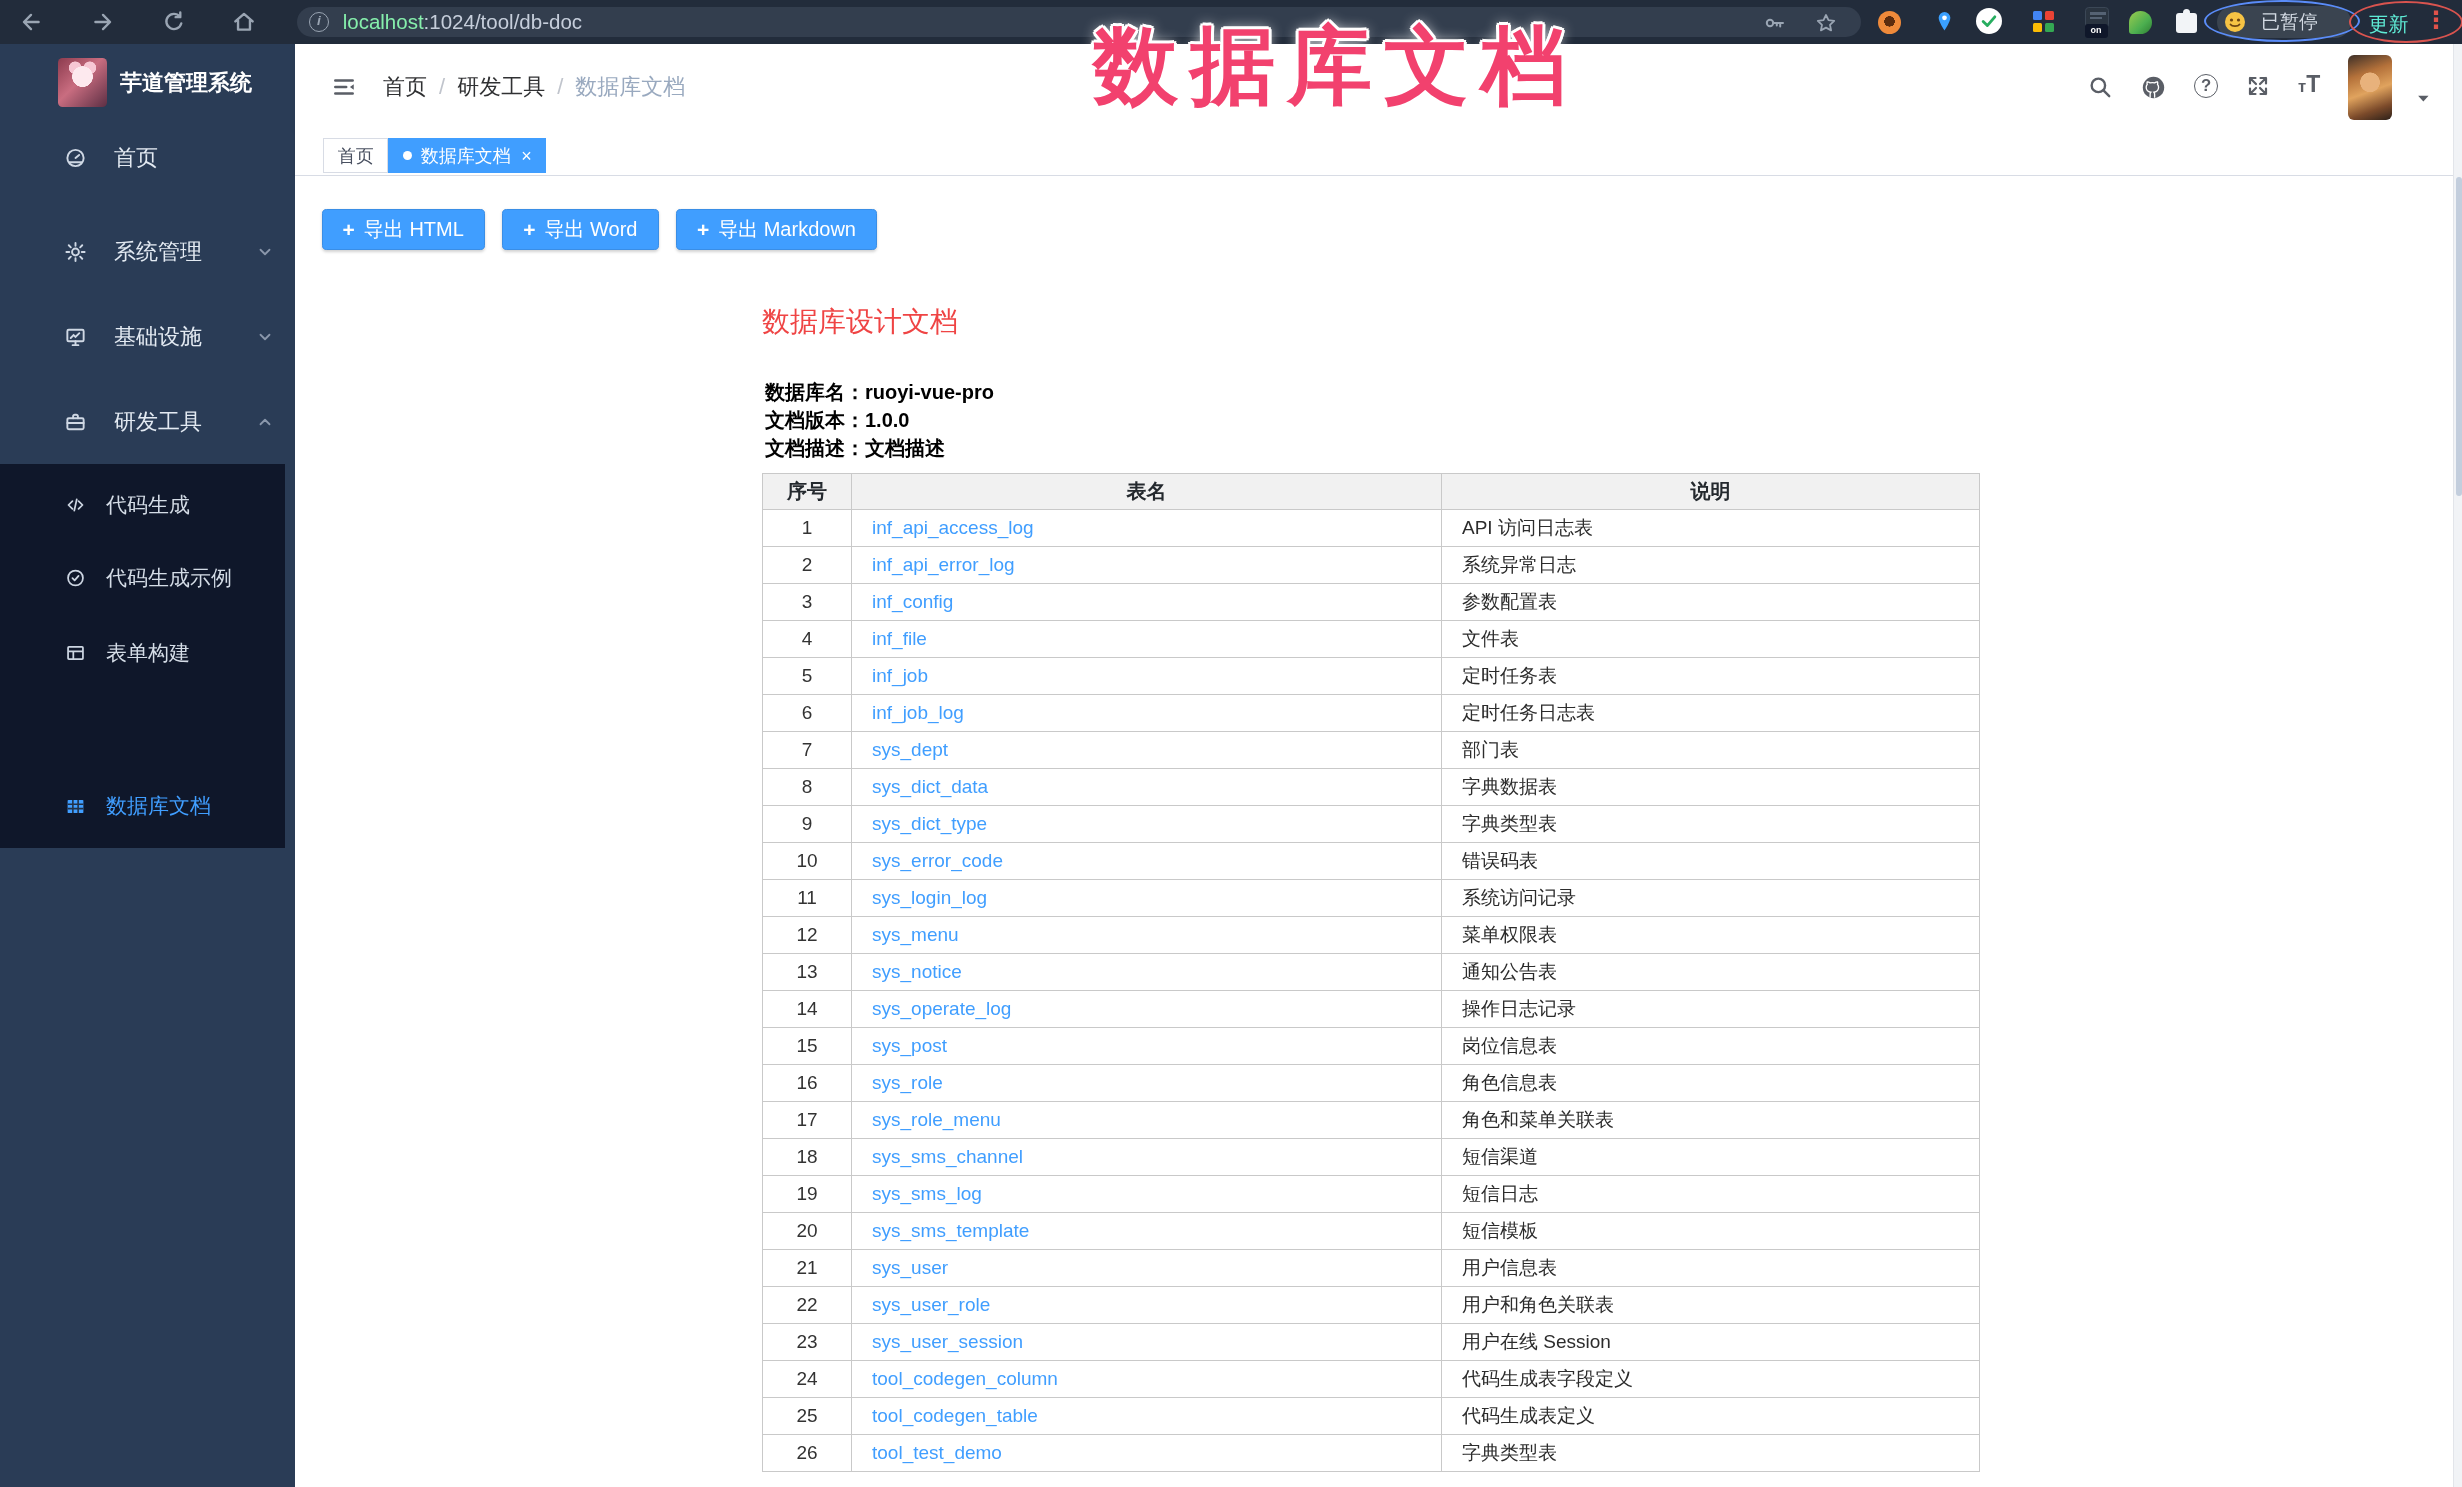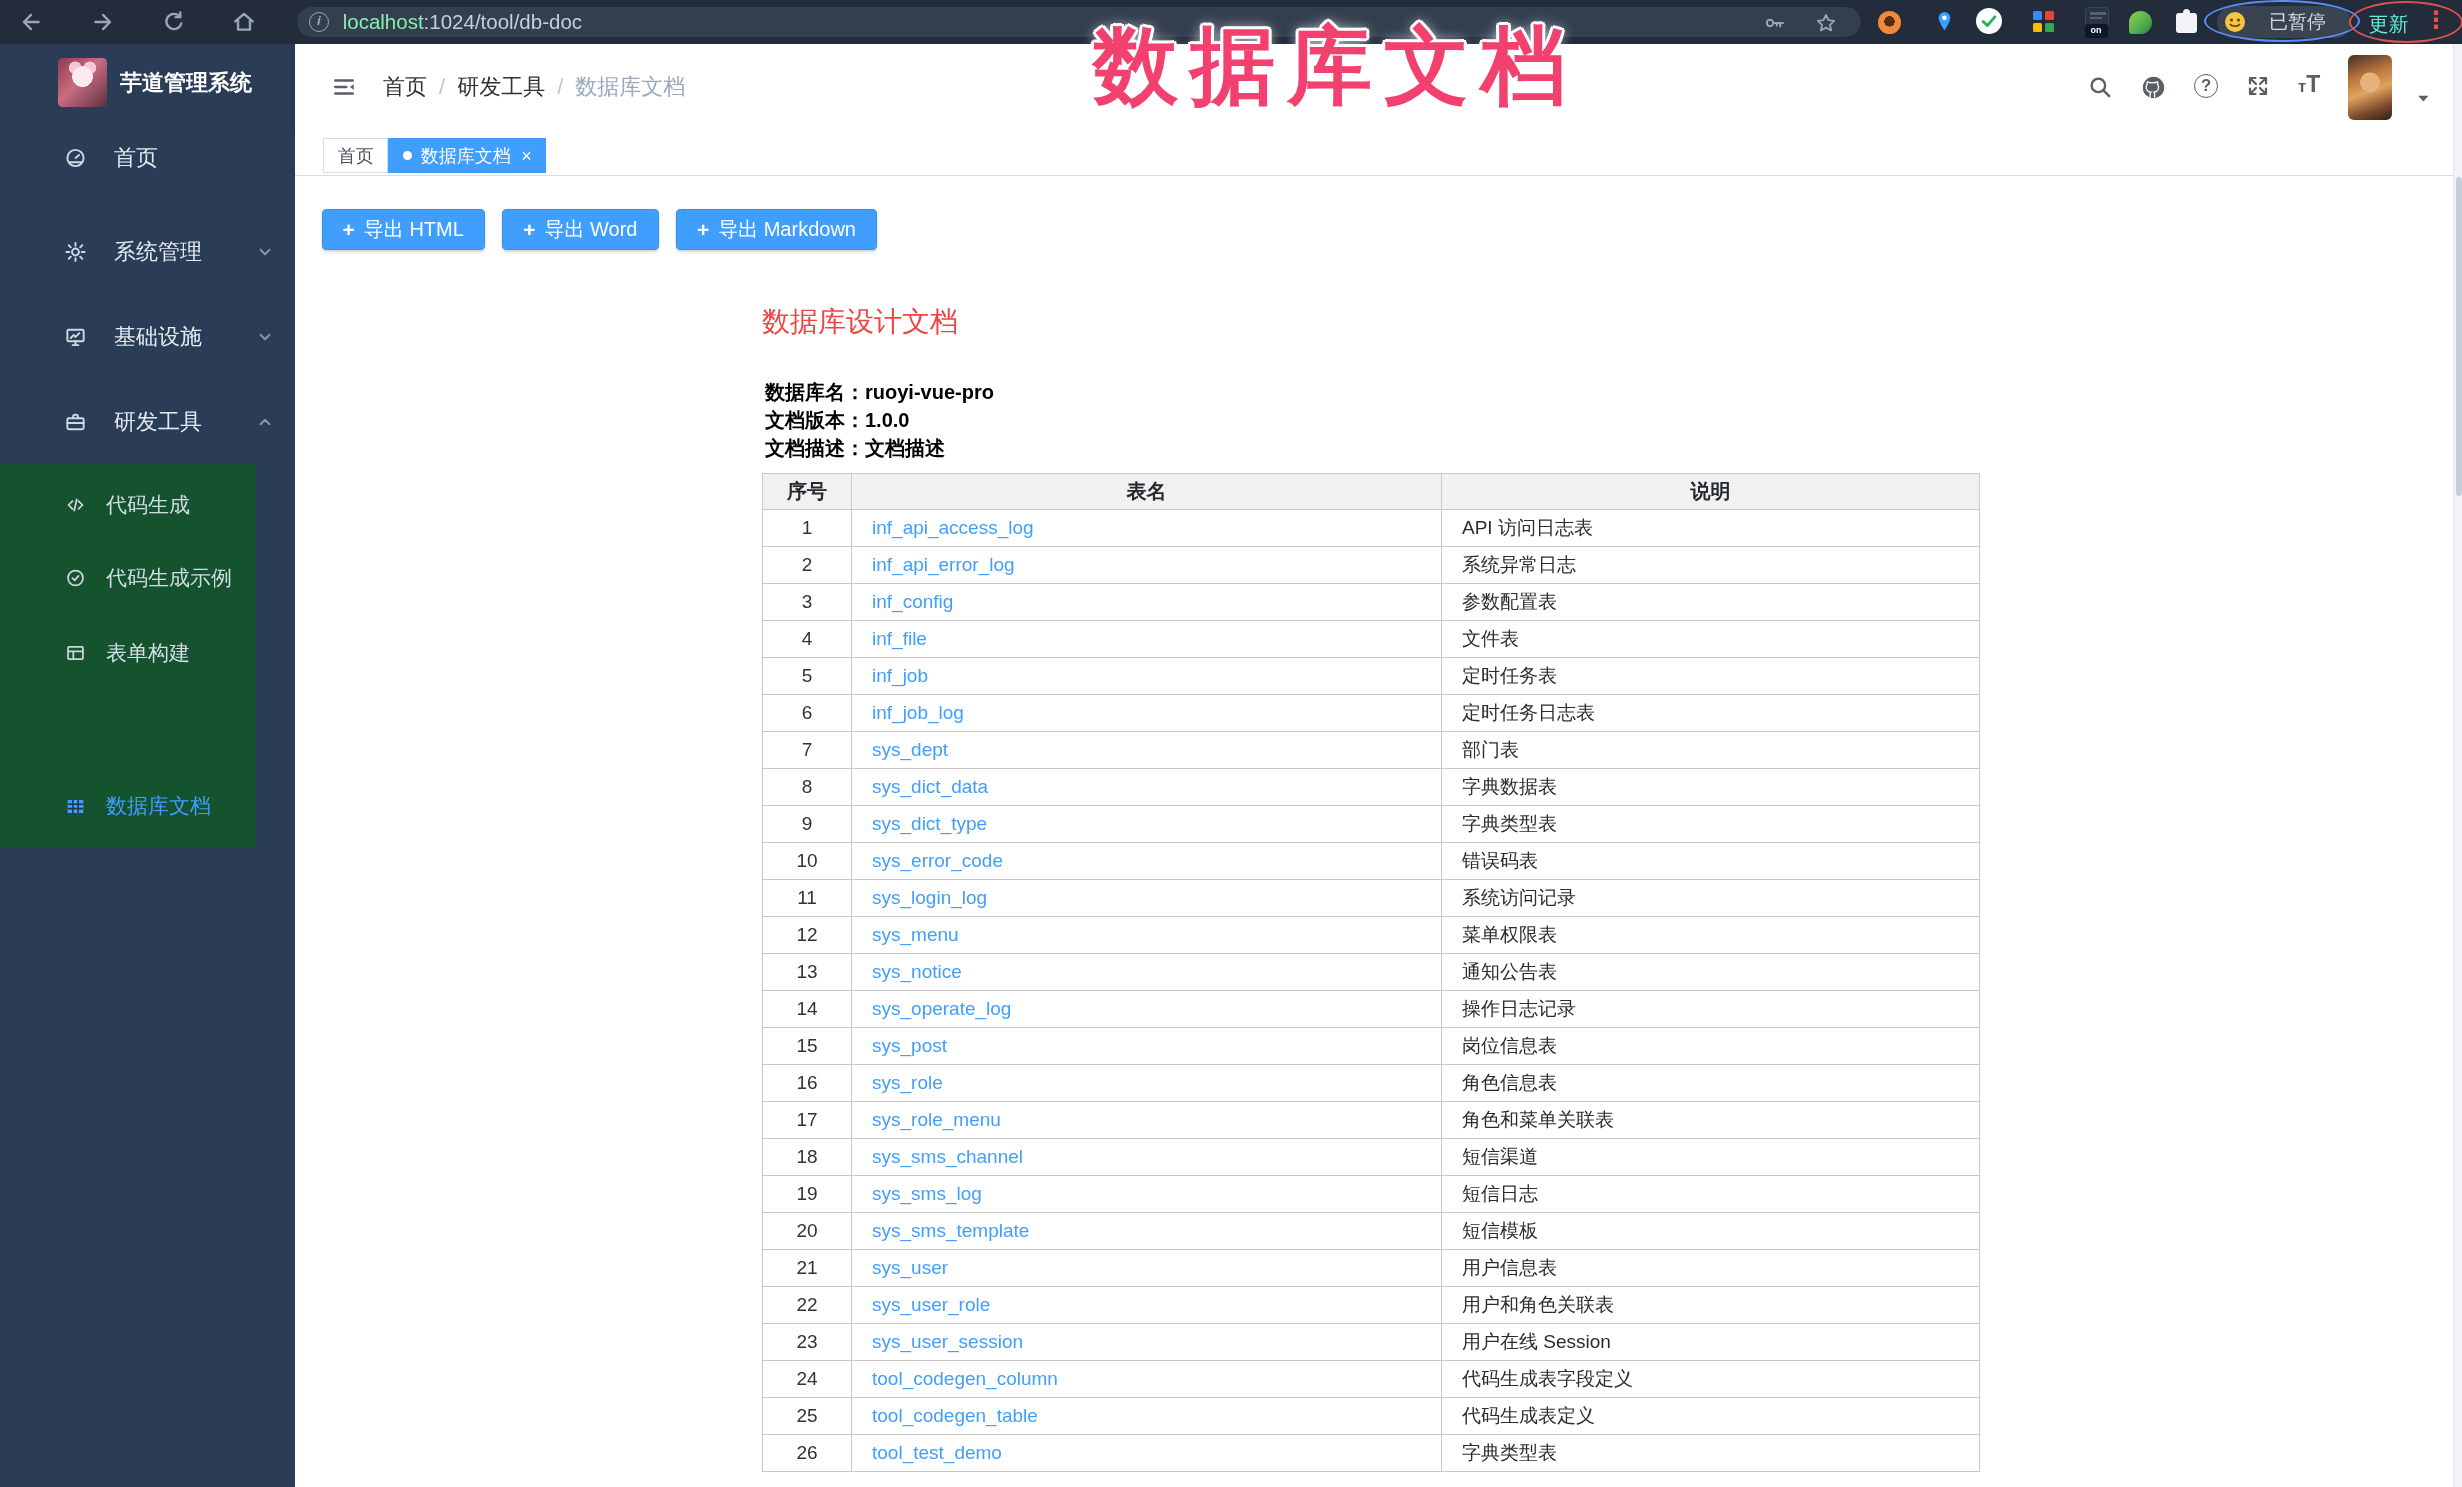--- a/index.html
+++ b/index.html
@@ -13,42 +13,42 @@
   #omnibox { position:absolute; left:297px; top:6.8px; width:1564px; height:30px; border-radius:15px;
     background:#333e4e; display:flex; align-items:center; }
   #omni-info { width:20px; height:20px; border:1.5px solid #9aa5b3; border-radius:50%; color:#9aa5b3;
     font-size:13.7px; line-height:16.7px; text-align:center; margin-left:12px; font-style:italic; font-weight:bold; }
   #url-text { margin-left:13.7px; font-size:20.5px; color:#c6cedb; white-space:nowrap; }
   #url-text .host { color:#86efac; }
   .omni-right { position:absolute; top:3.8px; color:#9aa5b3; }
   .ext-ico { position:absolute; top:10.6px; }
   #paused-chip { position:absolute; left:2217px; top:6px; width:134px; height:32px; background:#3a4450;
     border-radius:16px; display:flex; align-items:center; }
-  #paused-chip .lbl { color:#d3dae3; font-size:19px; margin-left:22px; }
+  #paused-chip .lbl { color:#d3dae3; font-size:19px; margin-left:14px; }
   #update-label { position:absolute; left:2358px; top:10.6px; width:61px; text-align:center; color:#5eead4; font-size:20px; }
   #browser-menu-dots { position:absolute; left:2424px; top:6px; color:#e0524a; font-size:24px; font-weight:bold; }
   .annot-ellipse { position:absolute; border-radius:50%; pointer-events:none; }
   #annot-blue { left:2204px; top:0px; width:156px; height:42px; border:2.3px solid #5a8cf8; }
   #annot-red  { left:2349px; top:0.8px; width:114px; height:42px; border:2.3px solid #d9544f; }
 
   
   #sidebar { position:absolute; left:0; top:44px; width:295px; height:1444px; background:#2a3c56; }
   #logo-row { position:absolute; left:12px; top:0; width:340px; height:91px; }
   #logo-img { position:absolute; left:46px; top:13.7px; width:49px; height:49px; border-radius:4.6px;
     background:
       radial-gradient(circle at 50% 38%, #fde9ee 0 26%, transparent 27%),
       radial-gradient(circle at 35% 20%, #f7c7d4 0 12%, transparent 13%),
       radial-gradient(circle at 65% 20%, #f7c7d4 0 12%, transparent 13%),
       linear-gradient(135deg,#8c3b4e 0%, #c96d80 45%, #5d2f44 100%); }
   #logo-title { position:absolute; left:108px; top:24px; font-size:22px; font-weight:bold; color:#ffffff; }
   .menu-item { position:absolute; left:0; width:295px; height:85px; cursor:pointer; }
   .menu-item .mi-icon { position:absolute; left:64px; top:50%; transform:translateY(-50%); color:#cfd8e4; }
   .menu-item .mi-label { position:absolute; left:114px; top:50%; transform:translateY(-50%); font-size:22px; color:#e3eaf2; }
   .menu-item .mi-chevron { position:absolute; left:256px; top:50%; transform:translateY(-50%); color:#8a97ab; }
-  #submenu { position:absolute; left:0; top:420px; width:256px; height:384px; background:#14532d;padding-left:18px; }
+  #submenu { position:absolute; left:0; top:420px; width:285px; height:384px; background:#0f172a;padding-left:18px; }
   .sub-item { position:absolute; left:0; width:295px; height:74px; cursor:pointer; }
   .sub-item .mi-icon { position:absolute; left:65px; top:50%; transform:translateY(-50%); color:#cdd6e2; }
   .sub-item .mi-label { position:absolute; left:106px; top:50%; transform:translateY(-50%); font-size:21px; color:#d4dce6; }
   .sub-item.active .mi-icon, .sub-item.active .mi-label { color:#409eff; }
 
   
   #topnav { position:absolute; left:295px; top:44px; width:2167px; height:85px; background:#fff;
     box-shadow:0 1.5px 6px rgba(0,21,41,.08); }
   #hamburger { position:absolute; left:36px; top:30px; color:#5a5e66; cursor:pointer; }
   #breadcrumb { position:absolute; left:88px; top:0; height:85px; display:flex; align-items:center; font-size:22px; }

